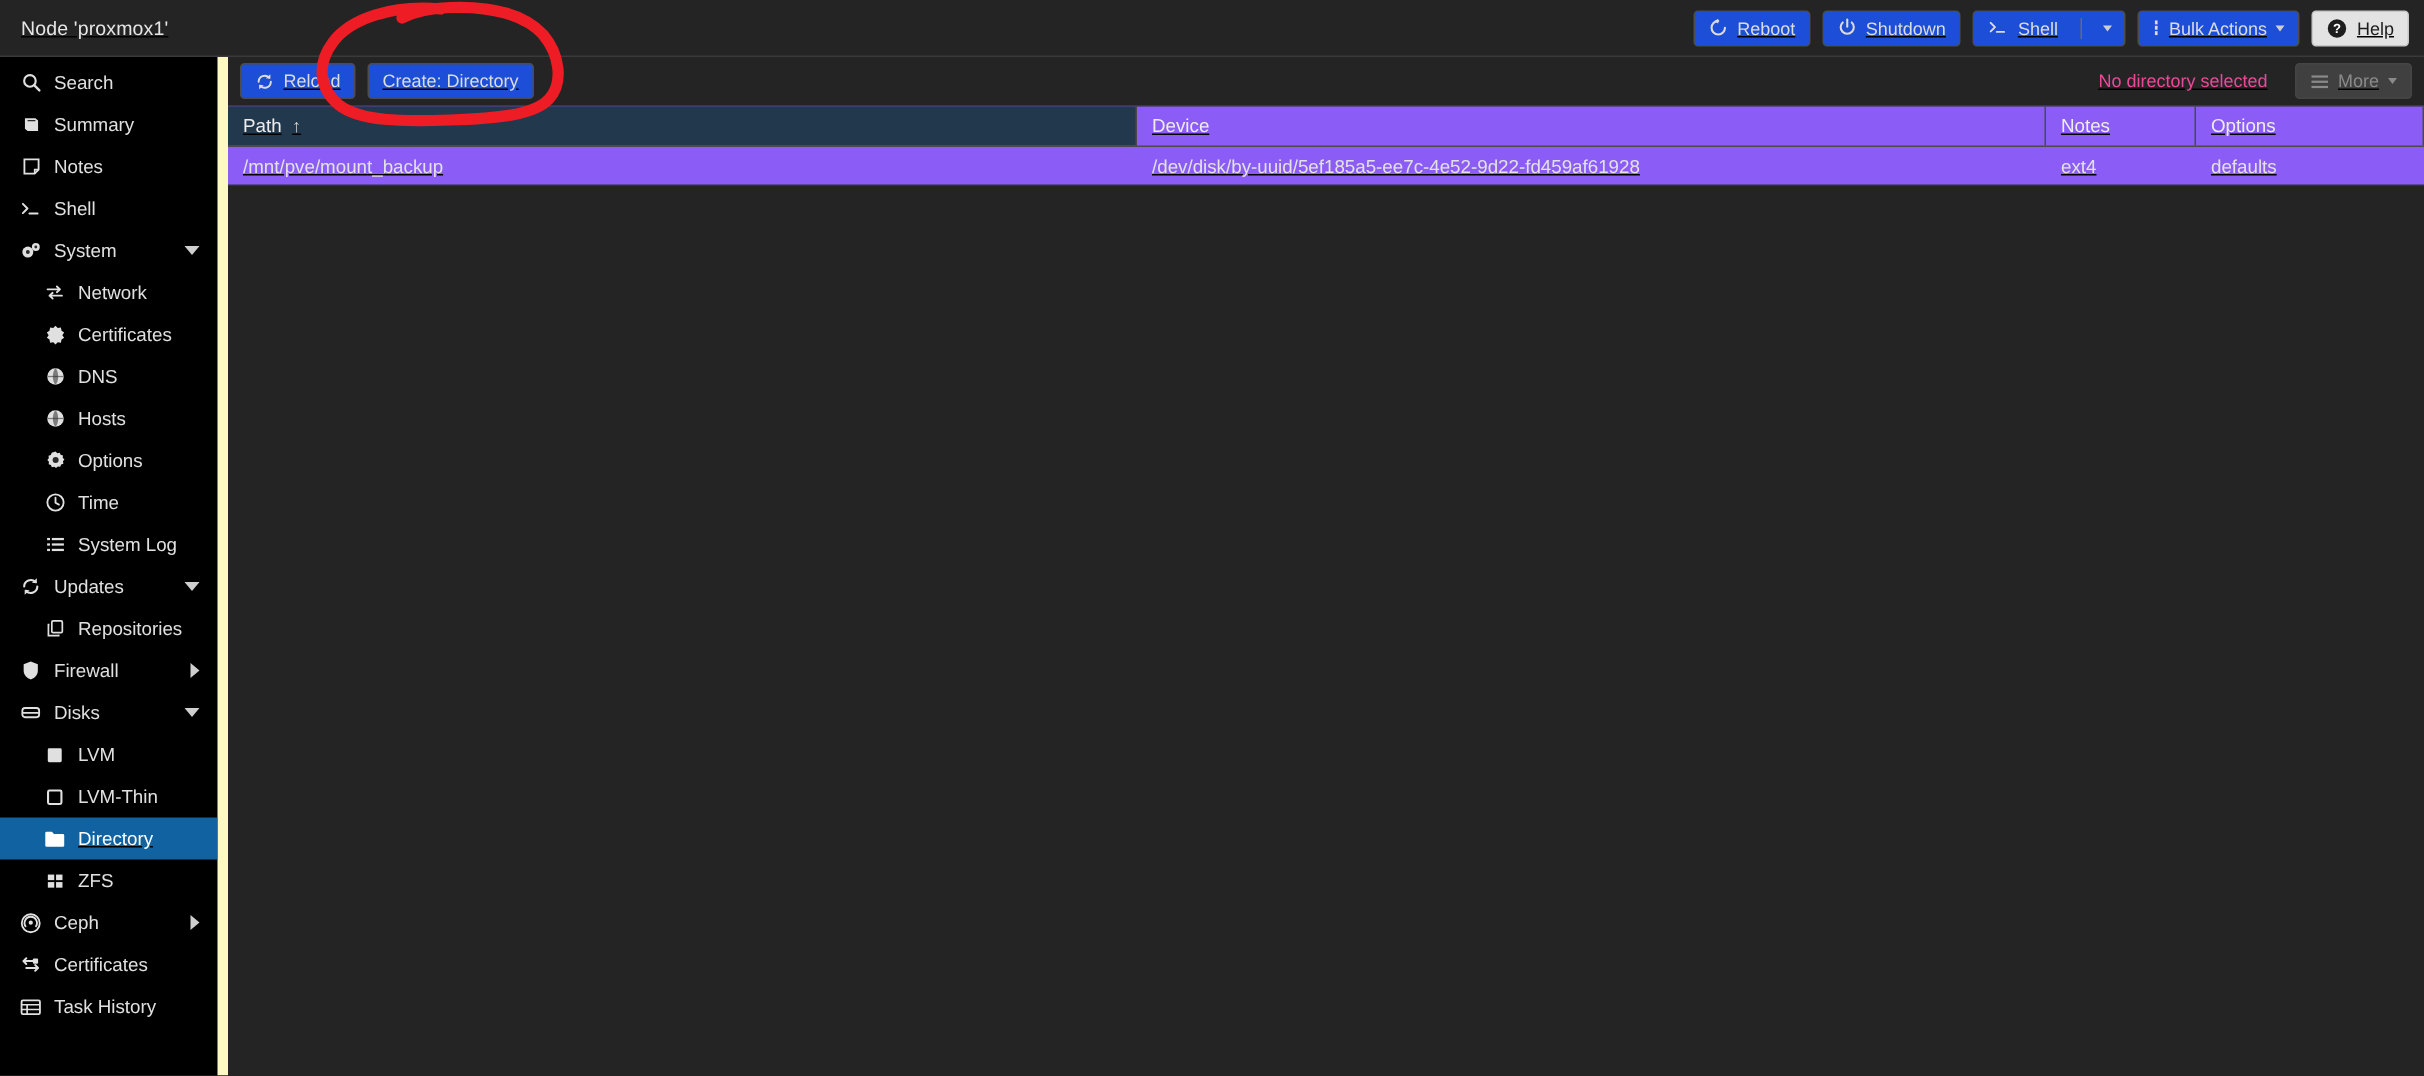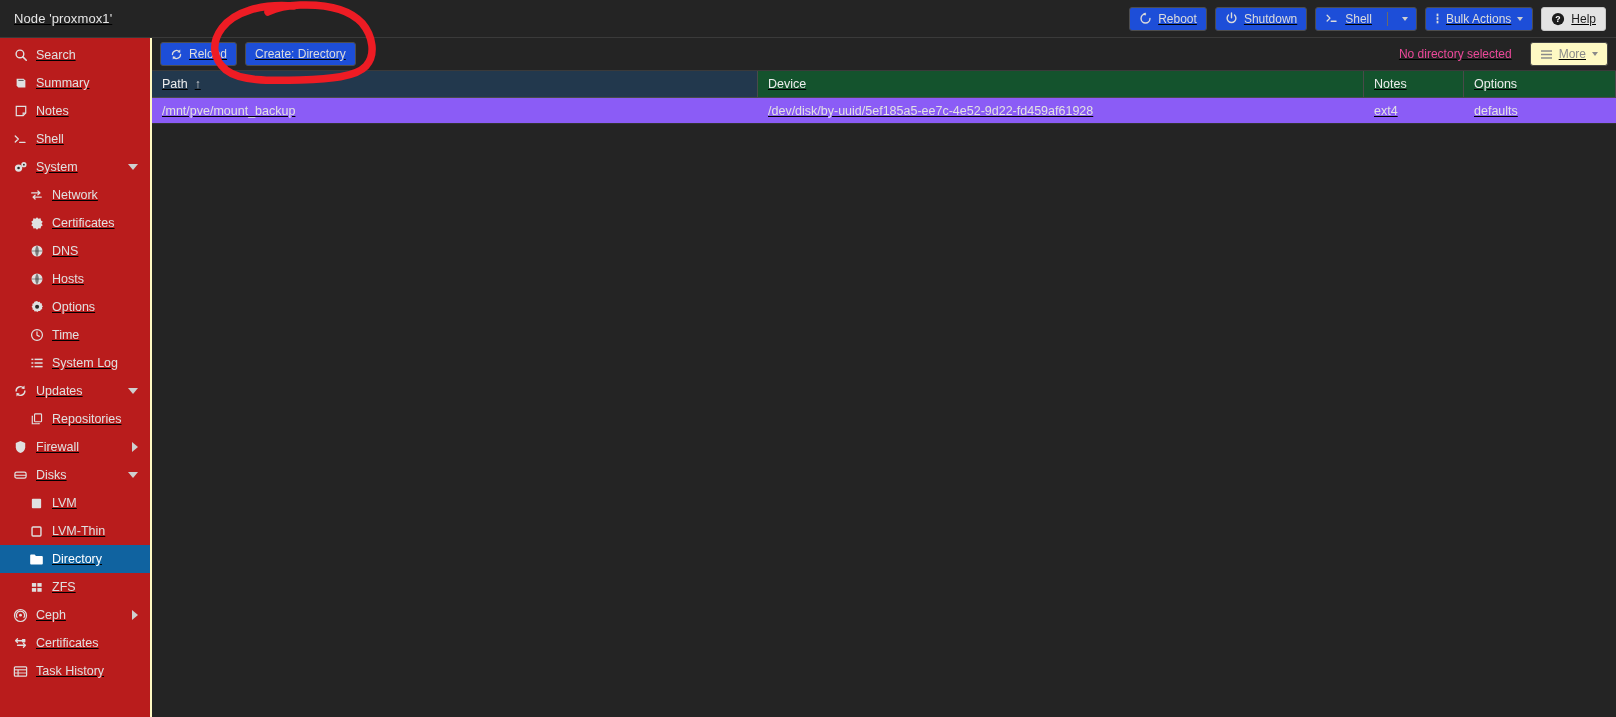--- a/index.html
+++ b/index.html
@@ -47,22 +47,22 @@
     border-top: 5px solid #cfcfcf;
   }
   .caret.sm { border-left-width: 3.5px; border-right-width: 3.5px; border-top-width: 4.5px; }
 
   
   .body { flex: 1 1 auto; display: flex; min-height: 0; }
 
   
   .sidebar {
     width: 152px; flex: 0 0 152px;
-    background: #b91c1c;
-    border-right: 2px solid #fef9c3;
+    background: #000000;
+    border-right: 7px solid #fef9c3;
     overflow: hidden;
     padding-top: 3px;
   }
   .nav-item {
     height: 28px; display: flex; align-items: center;
     font-size: 12.5px; color: #e0e0e0; cursor: pointer;
     padding-left: 12px; position: relative;
   }
   .nav-item.child { padding-left: 28px; }
   .nav-item.selected { background: #1063a0; color: #ffffff; }
@@ -87,26 +87,26 @@
   .toolbar {
     height: 33px; flex: 0 0 33px;
     display: flex; align-items: center;
     padding: 0 8px 0 8px;
     background: #242424;
     border-bottom: 1px solid #3a3a3a;
     gap: 8px;
   }
   .toolbar .spacer { margin-left: auto; }
   .status-text { font-size: 12px; color: #ec4899; margin-right: 10px; }
-  .tbtn.disabled { color: #8a8a8a; background: #fef9c3; border-color: #454545; cursor: default; }
+  .tbtn.disabled { color: #8a8a8a; background: #404040; border-color: #454545; cursor: default; }
   .tbtn.disabled .caret { border-top-color: #8a8a8a; }
 
   
   .grid { flex: 1 1 auto; display: flex; flex-direction: column; min-height: 0; }
-  .grid-head { display: flex; height: 27px; flex: 0 0 27px; background: #14532d; border-bottom: 1px solid #4a4a4a; }
+  .grid-head { display: flex; height: 27px; flex: 0 0 27px; background: #8b5cf6; border-bottom: 1px solid #4a4a4a; }
   .hcell {
     display: flex; align-items: center;
     font-size: 12.5px; color: #ededed;
     padding: 0 10px; border-right: 1px solid #4a4a4a;
     white-space: nowrap; overflow: hidden; cursor: pointer;
   }
   .hcell.sorted { background: #22384d; }
   .sort-arrow { margin-left: 7px; font-size: 12px; color: #d8d8d8; line-height: 1; }
 
   .grid-row { display: flex; height: 26px; flex: 0 0 26px; background: #8b5cf6; border-bottom: 1px solid #333; cursor: pointer; }

